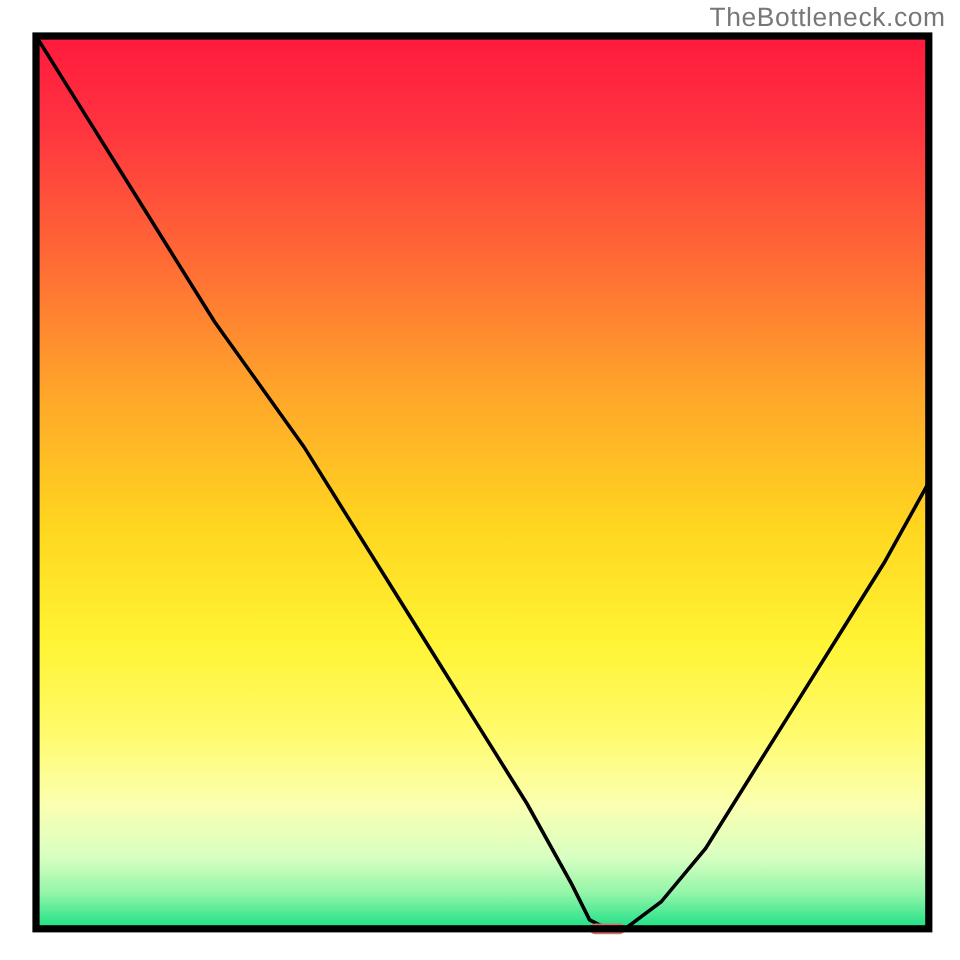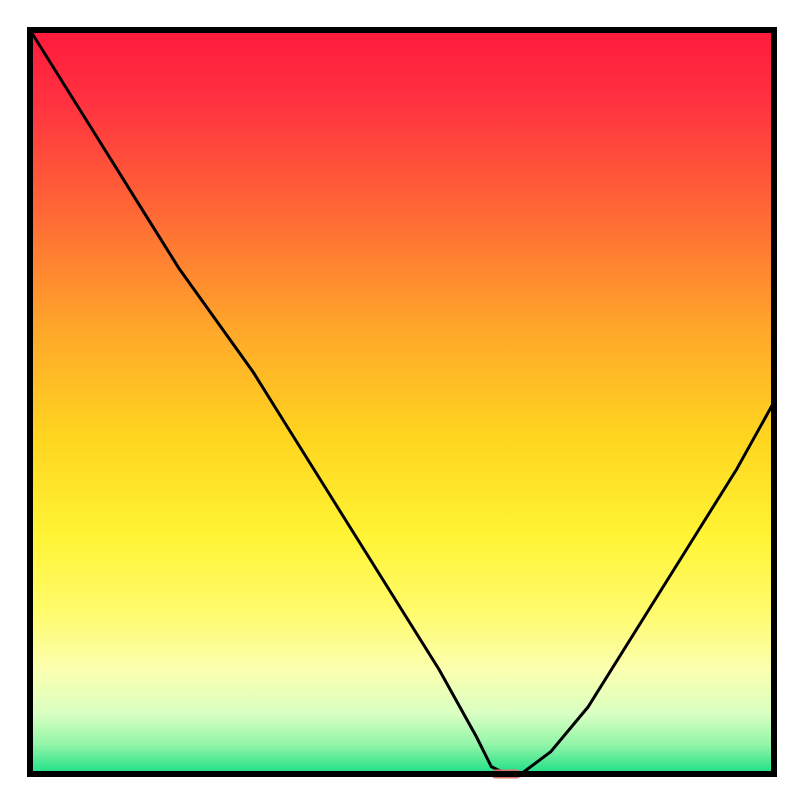--- a/index.html
+++ b/index.html
@@ -26,20 +26,21 @@
     z-index: 10;
   }
   svg {
     display: block;
   }
 </style>
 </head>
 <body>
 
 <div class="container">
+  <div class="watermark">TheBottleneck.com</div>
 
   <svg id="chart-svg" width="800" height="800">
     <defs>
       <linearGradient id="bg-grad" x1="0" y1="0" x2="0" y2="1">
           <stop offset="0%" stop-color="#ff1a3d"></stop>
           <stop offset="10%" stop-color="#ff3340"></stop>
           <stop offset="25%" stop-color="#ff6a35"></stop>
           <stop offset="40%" stop-color="#ffa62a"></stop>
           <stop offset="55.00000000000001%" stop-color="#ffd61f"></stop>
           <stop offset="68%" stop-color="#fff435"></stop>

